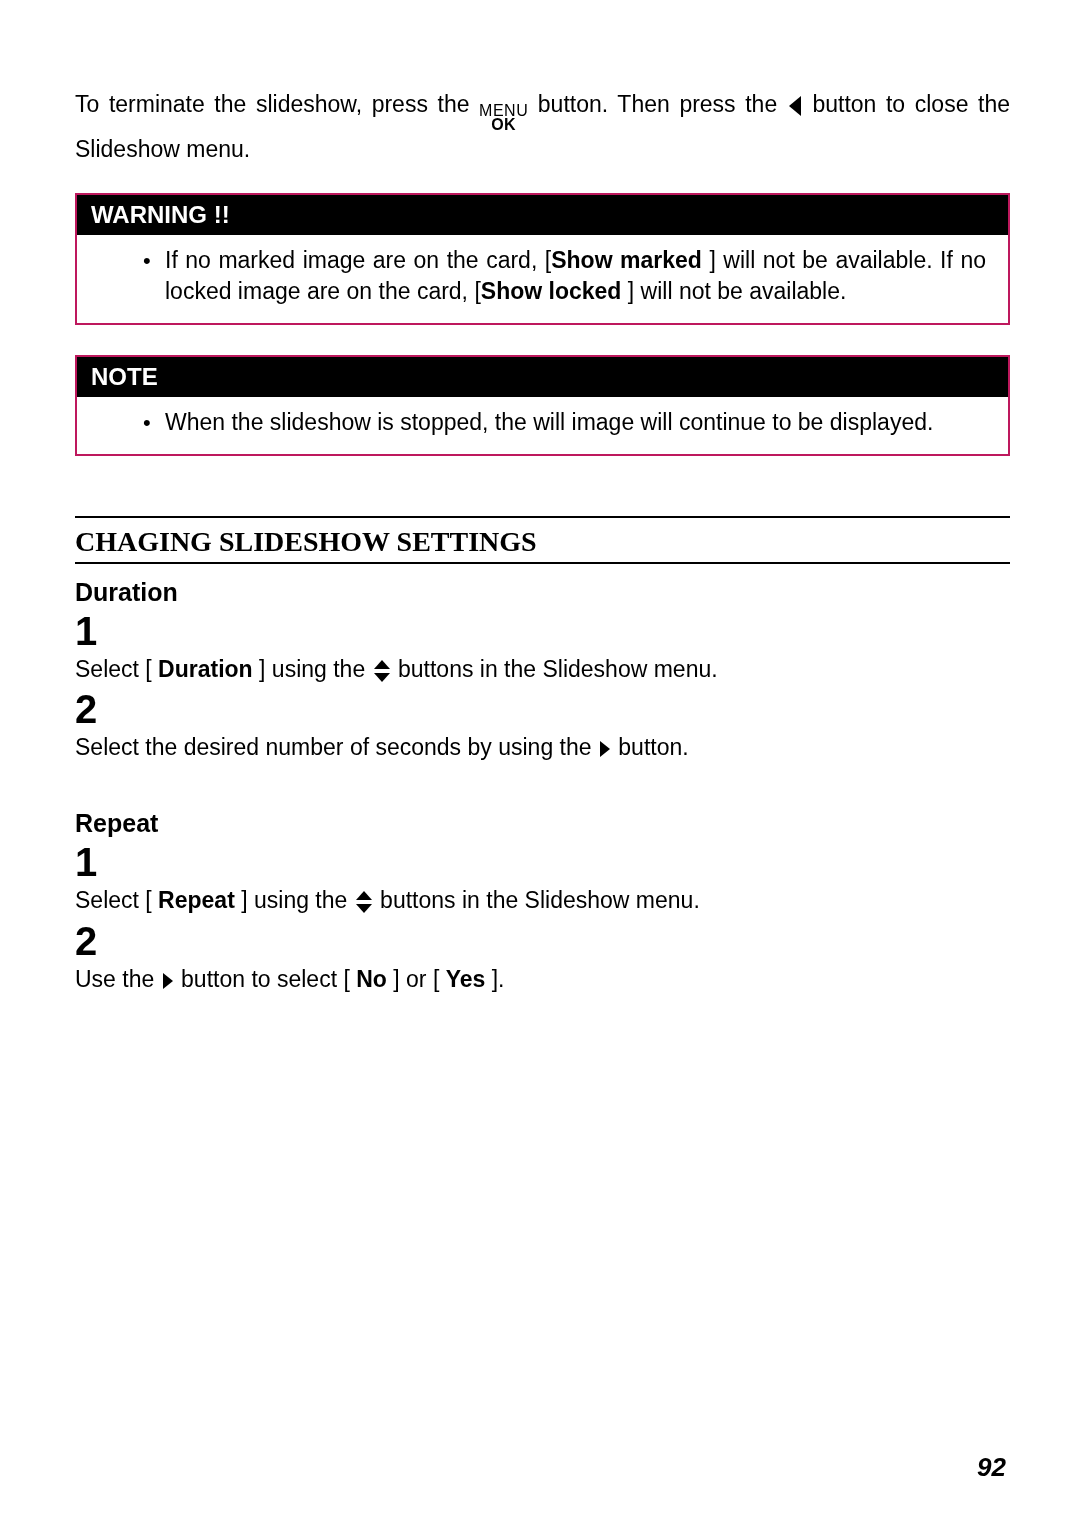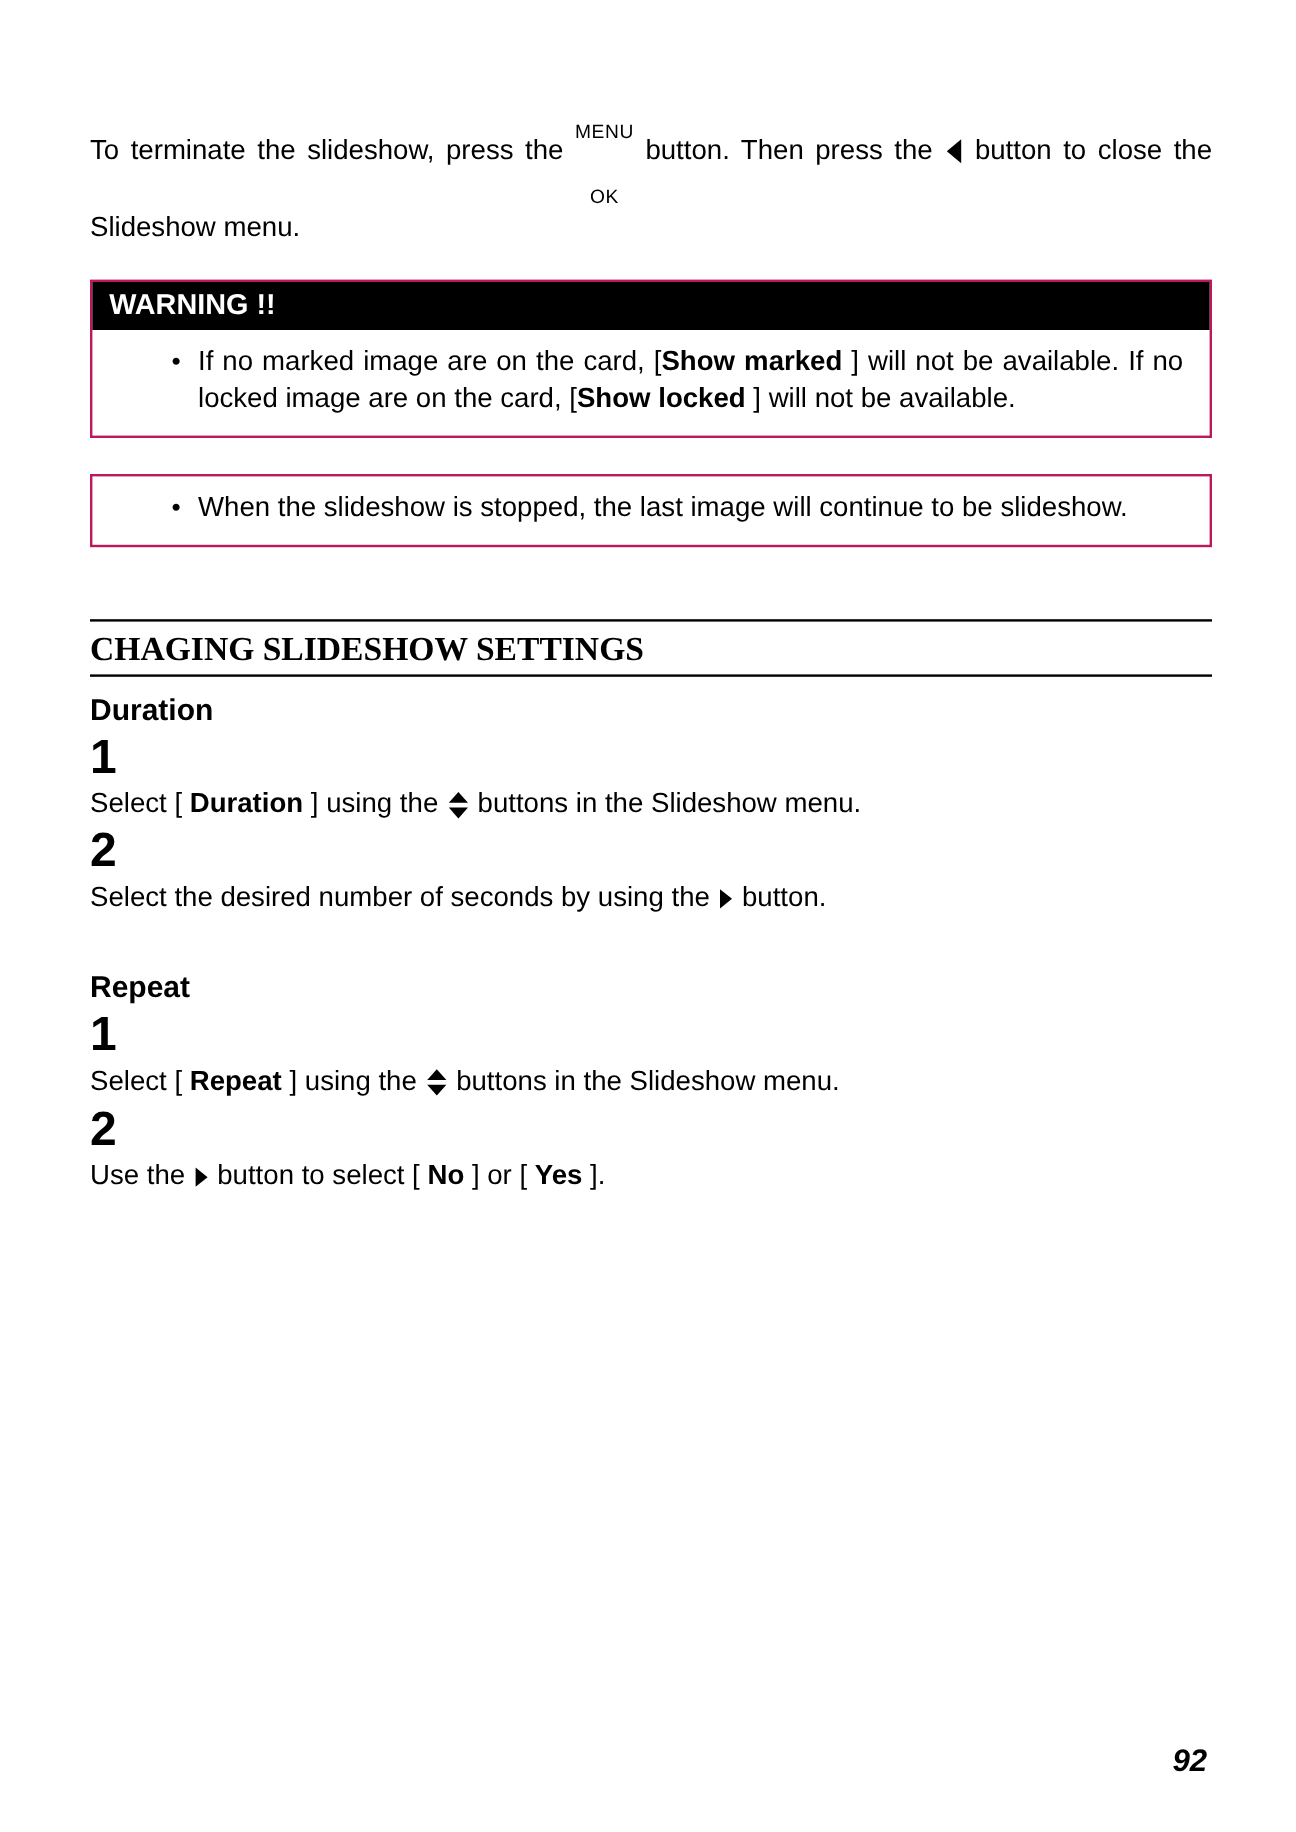--- a/index.html
+++ b/index.html
@@ -1,21 +1,21 @@
 <!DOCTYPE html>
 <html><head>
   <meta charset="utf-8">
   <style>
     * { box-sizing: border-box; margin: 0; padding: 0; }
     html, body { width: 1080px; height: 1527px; background: #fff; font-family: Arial, Helvetica, sans-serif; color: #000; }
     .page { padding: 80px 70px 50px 75px; position: relative; height: 100%; }
     .intro { font-size: 23px; line-height: 1.4; text-align: justify; margin-bottom: 28px; }
     .menu-ok-icon { display: inline-block; vertical-align: middle; text-align: center; letter-spacing: 0.5px; line-height: 0.9; }
     .menu-ok-icon .menu-line { font-size: 16px; font-weight: normal; display: block; margin-top: 24px; }
-    .menu-ok-icon .ok-line   { font-size: 16px; font-weight: 400; display: block; margin-top: 40px; }
+    .menu-ok-icon .ok-line   { font-size: 16px; font-weight: 700; display: block; }
     .tri-left, .tri-right, .tri-updown { display: inline-block; vertical-align: middle; }
     .tri-left svg, .tri-right svg, .tri-updown svg { display: block; }
 
     .box { border: 2px solid #be185d; margin-bottom: 30px; }
     .box-header { background: #000; color: #fff; font-weight: bold; font-size: 24px; padding: 6px 14px; }
     .box-body { padding: 10px 22px 16px 22px; font-size: 23px; line-height: 1.35; text-align: justify; margin-left: 44px; }
     .bullet-row { display: flex; }
     .bullet-dot { flex: 0 0 22px; }
     .bullet-dot::before { content: "•"; font-size: 22px; line-height: 1.2; }
     .bullet-text { flex: 1; }
@@ -57,24 +57,25 @@
       <div class="bullet-row">
         <div class="bullet-dot"></div>
         <div class="bullet-text">
           <span>If no marked image are on the card, [</span><b>Show marked</b><span> ] will not be available. If no locked image are on the card, [</span><b>Show locked</b><span> ] will not be available.</span>
         </div>
       </div>
     </div>
   </div>
 
   <div class="box">
+    <div class="box-header">NOTE</div>
     <div class="box-body">
       <div class="bullet-row">
         <div class="bullet-dot"></div>
-        <div class="bullet-text">When the slideshow is stopped, the last image will continue to be slideshow.</div>
+        <div class="bullet-text">When the slideshow is stopped, the will image will continue to be displayed.</div>
       </div>
     </div>
   </div>
 
   <div class="section-rule-top"></div>
   <div class="section-title">CHAGING SLIDESHOW SETTINGS</div>
   <div class="section-rule-bot"></div>
 
   <div class="subhead">Duration</div>
 

